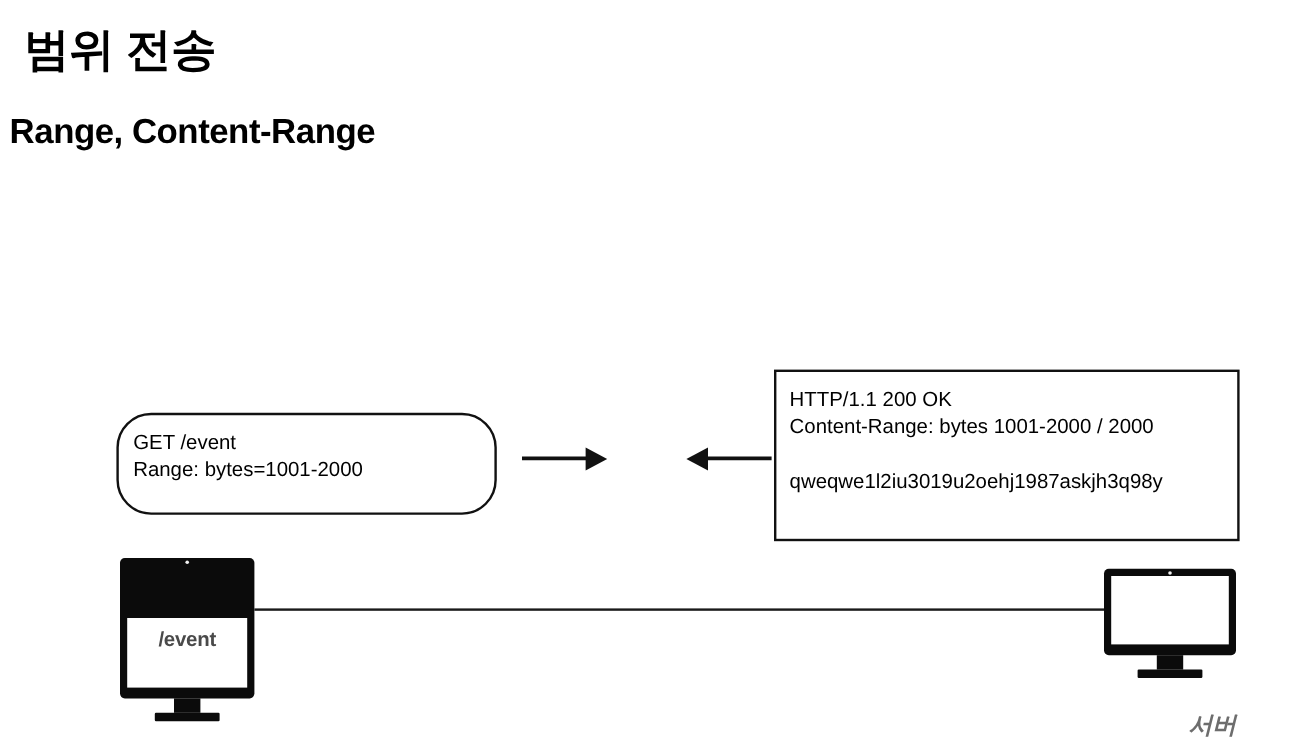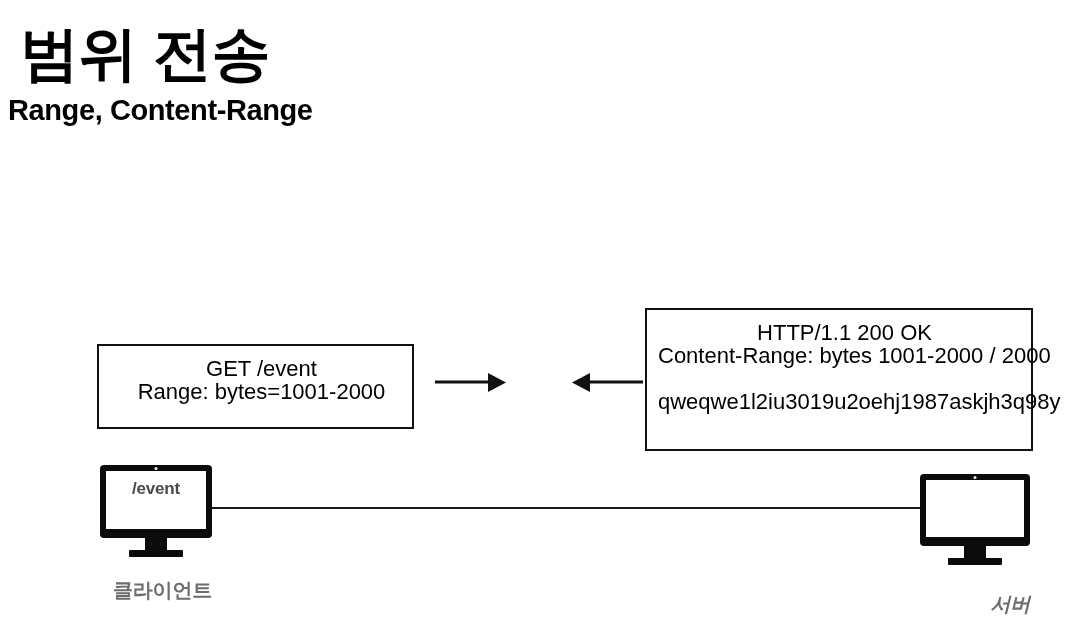--- a/index.html
+++ b/index.html
@@ -14,21 +14,21 @@
     overflow: hidden;
     font-family: "Liberation Sans", sans-serif;
     color: #000000;
   }
 
   
   #slide-title {
     position: absolute;
     left: 20px;
     top: 22px;
-    font-size: 59px;
+    font-size: 38px;
     font-weight: bold;
     letter-spacing: -0.5px;
     line-height: 1.1;
     color: #000000;
     white-space: nowrap;
   }
   #slide-subtitle {
     position: absolute;
     left: 8px;
     top: 94px;
@@ -41,35 +41,35 @@
   }
 
   
   .msg-box {
     position: absolute;
     background: #ffffff;
     border: 2px solid #111111;
     box-sizing: border-box;
   }
   .msg-box .line {
-    font-size: 22px;
+    font-size: 17px;
     line-height: 23px;
     color: #000000;
     white-space: pre;
-    text-align: center;
   }
   .msg-box .line.bold { font-weight: normal; }
   .msg-box .line.spacer { height: 23px; }
 
   #request-box {
     left: 97px;
     top: 344px;
     width: 317px;
     height: 85px;
     padding: 11px 0 0 12px;
+    border-radius: 29px;
   }
   #response-box {
     left: 645px;
     top: 308px;
     width: 388px;
     height: 143px;
     padding: 11px 0 0 11px;
   }
 
   
@@ -134,21 +134,21 @@
   .monitor .label {
     text-align: right;
     margin-top: 20px;
     font-size: 20px;
     font-weight: bold;
     color: #6d6d6d;
     letter-spacing: -0.2px;
   }
 
   #client-monitor { left: 100px; top: 465px; width: 112px; }
-  #client-monitor .screen { height: 58px; }
+  #client-monitor .screen { height: 58px; margin-top: 44px; }
   #server-monitor { left: 920px; top: 474px; width: 110px; font-style: italic; }
   #server-monitor .screen { height: 57px; }
   #server-monitor .label { margin-top: 26px; }
 
   
   #network-link {
     position: absolute;
     left: 212px;
     top: 507px;
     width: 709px;

